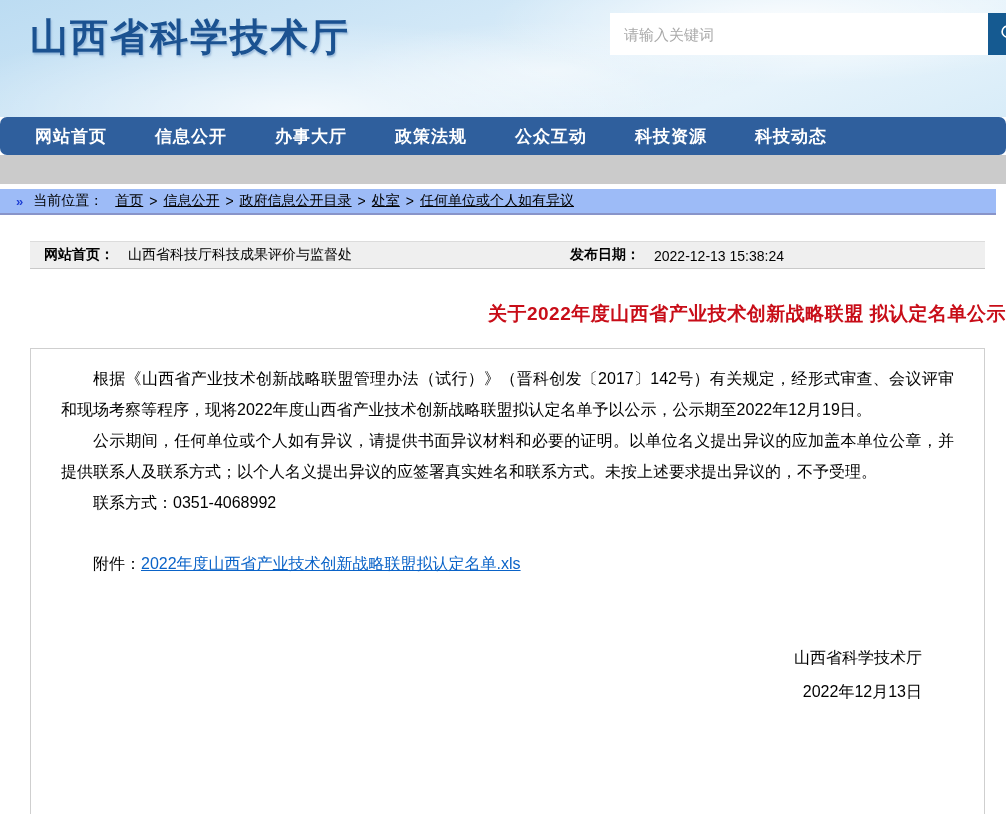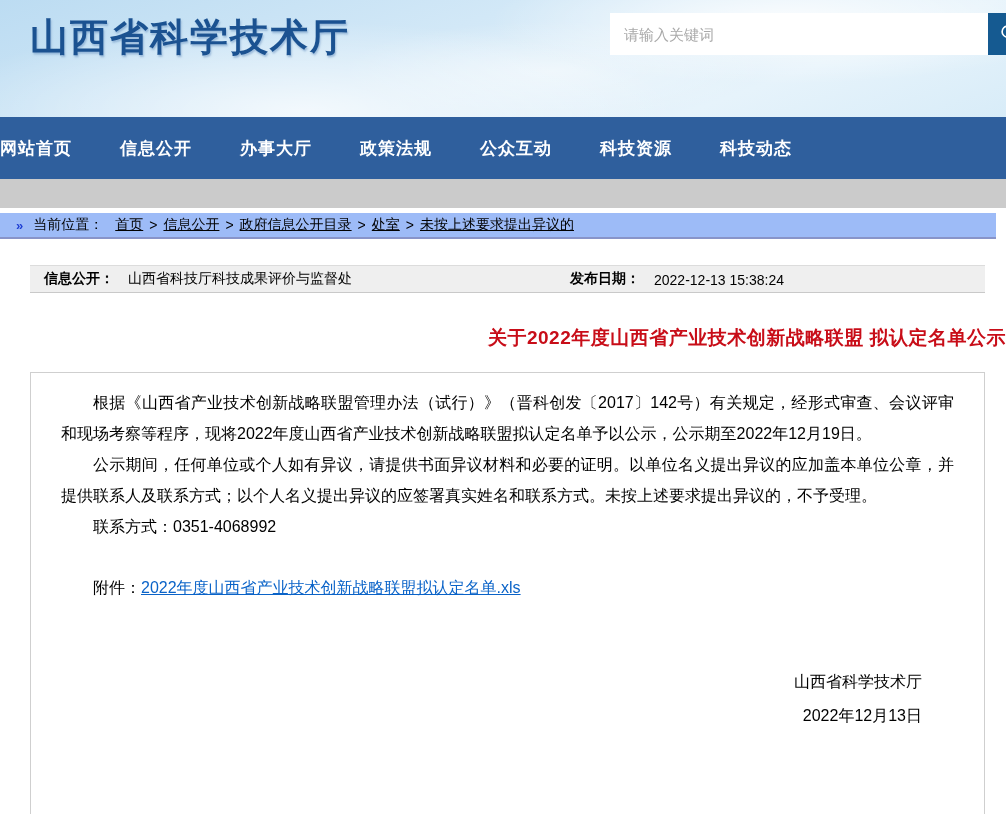--- a/index.html
+++ b/index.html
@@ -27,22 +27,22 @@
     font-family:"Liberation Sans","DejaVu Sans",sans-serif;
   }
   .search-input::placeholder{ color:#a9a9a9; }
   .search-btn{
     width:42px; height:42px; border:none; background:#155a91; cursor:pointer;
     display:flex; align-items:center; justify-content:center;
   }
 
   
   .main-nav{
-    height:62px; background:#2f5f9d; display:flex; align-items:center;
-    column-gap:48px;
+    height:38px; background:#2f5f9d; display:flex; align-items:center;
+    padding-left:35px; column-gap:48px;border-radius:7px;
   }
   .nav-item{
     color:#fff; font-size:17px; font-weight:bold; text-decoration:none;
     letter-spacing:1px; cursor:pointer; white-space:nowrap;
   }
 
   .gray-strip{ height:29px; background:#cbcbcb; }
   .white-gap{ height:5px; background:#fff; }
 
   
@@ -121,25 +121,25 @@
   <span class="crumb-arrow">»</span>
   <span class="crumb-label">当前位置：</span>
   <a class="crumb-link">首页</a>
   <span class="crumb-sep">&gt;</span>
   <a class="crumb-link">信息公开</a>
   <span class="crumb-sep">&gt;</span>
   <a class="crumb-link">政府信息公开目录</a>
   <span class="crumb-sep">&gt;</span>
   <a class="crumb-link">处室</a>
   <span class="crumb-sep">&gt;</span>
-  <a class="crumb-link">未按上述要求提出异议的</a>
+  <a class="crumb-link">任何单位或个人如有异议</a>
 </div>
 
 <div class="meta-bar">
-  <span class="meta-label">信息公开：</span>
+  <span class="meta-label">网站首页：</span>
   <span class="meta-value">山西省科技厅科技成果评价与监督处</span>
   <span class="meta-right">
     <span class="meta-label">发布日期：</span>
     <span class="meta-value">2022-12-13 15:38:24</span>
   </span>
 </div>
 
 <div class="article-title">关于2022年度山西省产业技术创新战略联盟 拟认定名单公示</div>
 
 <div class="content-box">

